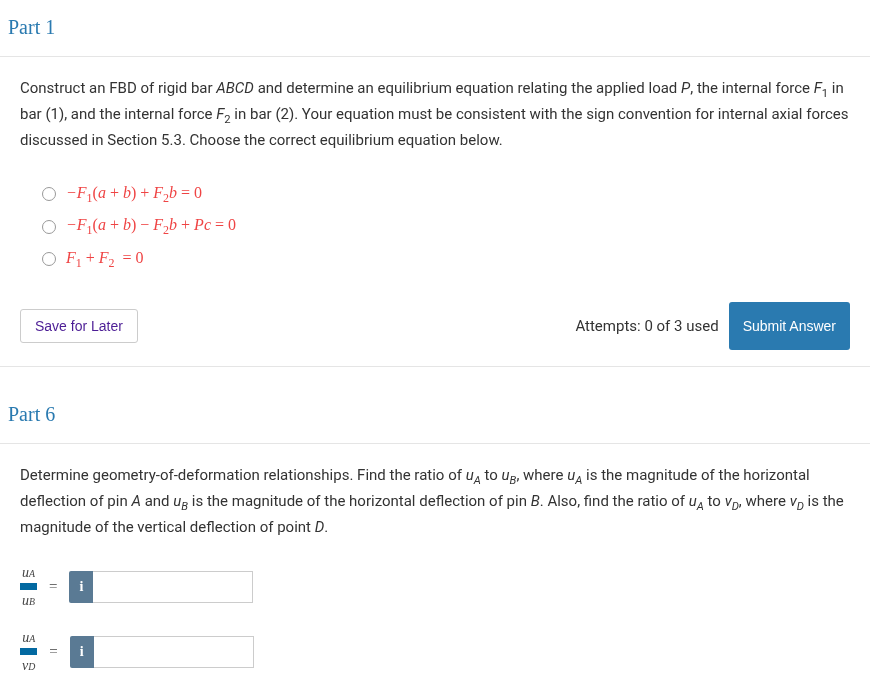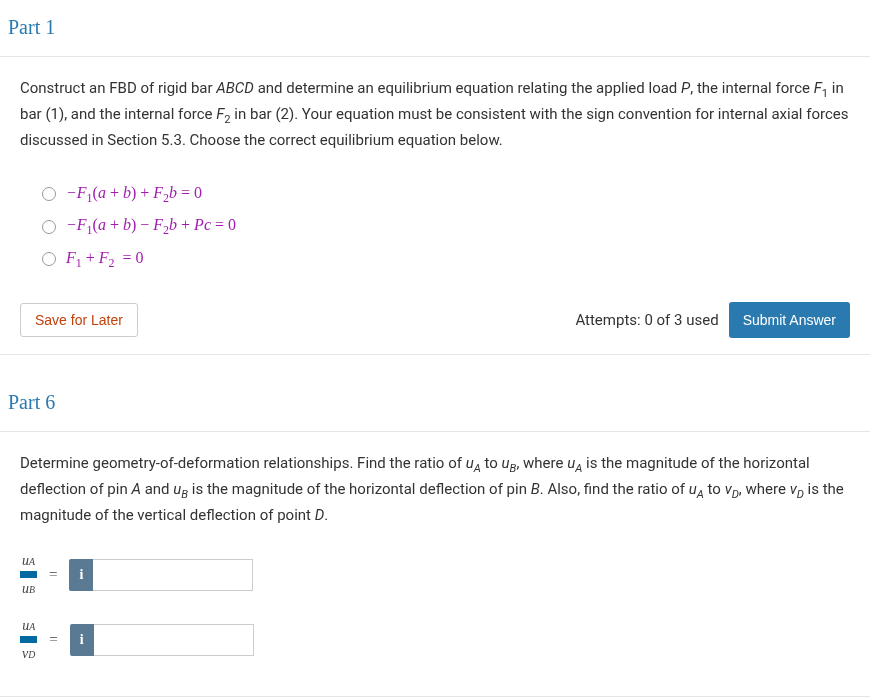--- a/index.html
+++ b/index.html
@@ -42,21 +42,21 @@
       width: 14px;
       height: 14px;
       border: 1px solid #999;
       border-radius: 50%;
       margin-right: 10px;
       flex-shrink: 0;
     }
     .formula {
       font-family: "Times New Roman", Georgia, serif;
       font-size: 16px;
-      color: #a21caf;
+      color: #ef4444;
     }
     .italic { font-style: italic; }
     .sub { vertical-align: sub; font-size: 0.75em; }
     .input-row {
       display: flex;
       align-items: center;
       margin-bottom: 16px;
     }
     .frac-label {
       font-family: "Times New Roman", Georgia, serif;
@@ -98,41 +98,41 @@
     }
     .footer-row {
       display: flex;
       align-items: center;
       justify-content: space-between;
       margin-top: 28px;
     }
     .save-btn {
       border: 1px solid #ccc;
       background: #fff;
-      color: #c2410c;
+      color: #4c1d95;
       padding: 8px 14px;
       font-size: 14px;
       border-radius: 3px;
       cursor: pointer;
     }
     .right-footer {
       display: flex;
       align-items: center;
       gap: 10px;
     }
     .attempts {
       font-weight: 400;
       color: #333;
       font-size: 15px;
     }
     .submit-btn {
       background: #2a7ab0;
       color: #fff;
       border: none;
-      padding: 10px 14px;
+      padding: 16px 14px;
       font-size: 14px;
       border-radius: 3px;
       cursor: pointer;
     }
   </style>
 </head>
 <body>
 
 <div class="part">
   <div class="part-header">Part 1</div>

